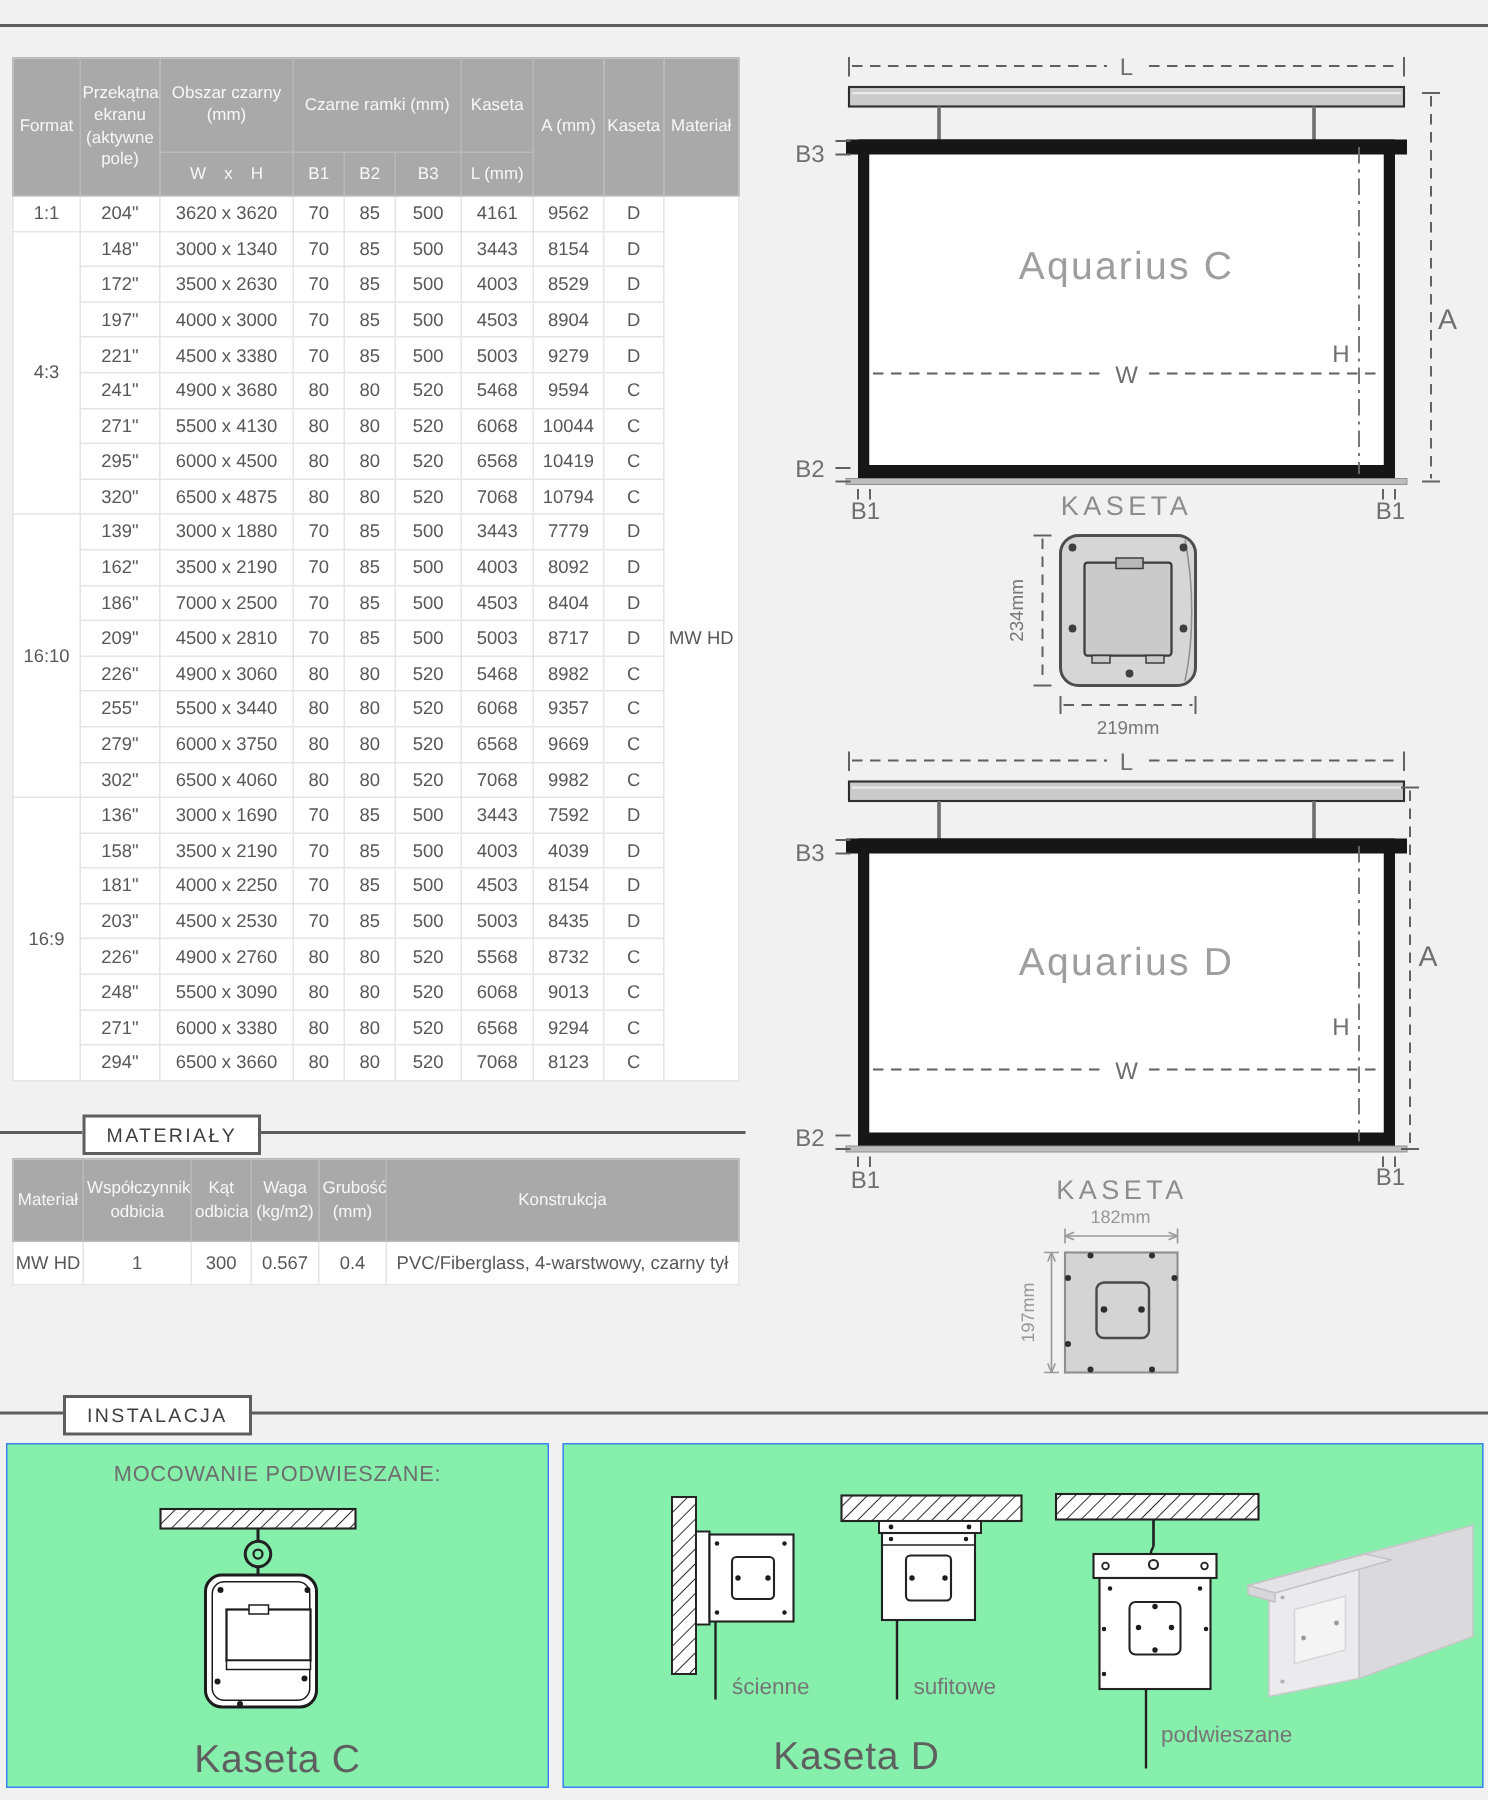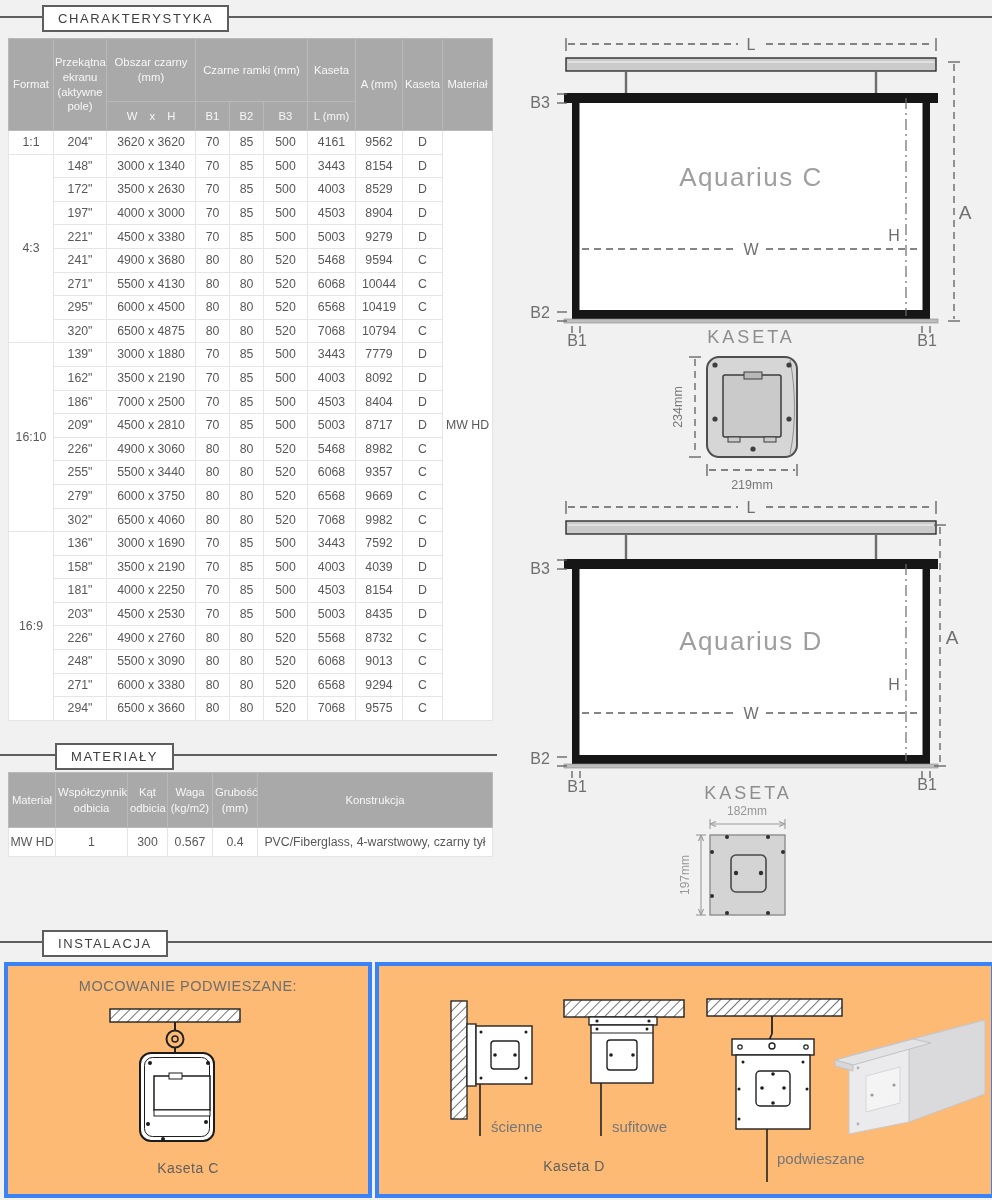--- a/index.html
+++ b/index.html
@@ -26,40 +26,39 @@
   .thintick{stroke:#9a9a9a;stroke-width:1.1;fill:none}
   text{font-family:"Liberation Sans","DejaVu Sans",sans-serif}
   .dimlbl{fill:#6f6f6f;font-size:16px;text-anchor:middle}
   .biglbl{fill:#6f6f6f;font-size:19px;text-anchor:middle}
   .scrtitle{fill:#9e9e9e;font-size:26px;letter-spacing:1.5px;text-anchor:middle}
   .kasetalbl{fill:#8d8d8d;font-size:18px;letter-spacing:3px;text-anchor:middle}
   .mmlbl{fill:#787878;font-size:12.5px;text-anchor:middle}
   .mmlbl2{fill:#979797;font-size:12px;text-anchor:middle}
   .instlbl{fill:#767676;font-size:15px}
 
-  .instbox{position:absolute;background:#fdba74;border:4px solid #3b82f6;z-index:2}
+  .instbox{position:absolute;background:#86efac;border:1px solid #3b82f6;z-index:2}
   .insttitle{position:absolute;width:100%;text-align:center;color:#6e6e6e;font-size:14.5px;letter-spacing:.5px}
-  .caption{position:absolute;text-align:center;color:#5f5f5f;font-size:14px;letter-spacing:.5px}
+  .caption{position:absolute;text-align:center;color:#5f5f5f;font-size:26px;letter-spacing:.5px}
 </style>
 </head>
 <body>
 
 <div id="page">
 
   <svg width="0" height="0" style="position:absolute">
     <defs>
       <pattern id="hatch" patternUnits="userSpaceOnUse" width="7" height="7" patternTransform="rotate(45)">
         <rect width="7" height="7" fill="#ffffff"></rect>
         <line x1="0" y1="0" x2="0" y2="7" stroke="#2a2a2a" stroke-width="1.3"></line>
       </pattern>
     </defs>
   </svg>
 
   <div class="rule" style="top:16px;left:0;width:992px"></div>
-  <div class="badge" style="left:42px;top:5px">CHARAKTERYSTYKA</div>
 
   <table class="spec">
     <colgroup>
       <col style="width:45px">
         <col style="width:53px">
         <col style="width:89px">
       <col style="width:34px">
         <col style="width:34px">
         <col style="width:44px">
       <col style="width:48px">
@@ -332,21 +331,21 @@
           <td>9294</td>
           <td>C</td>
         </tr>
         <tr>
           <td>294"</td>
           <td>6500 x 3660</td>
           <td>80</td>
           <td>80</td>
           <td>520</td>
           <td>7068</td>
-          <td>9575</td>
+          <td>8123</td>
           <td>C</td>
         </tr>
       </tbody>
   </table>
 
   <svg class="dia" style="left:520px;top:33px" width="472" height="318" viewBox="0 0 472 318">
     <g>
       <line class="tick" x1="46" y1="5" x2="46" y2="18"></line>
       <line class="tick" x1="416" y1="5" x2="416" y2="18"></line>
       <line class="dim" x1="48" y1="11" x2="218" y2="11"></line>

